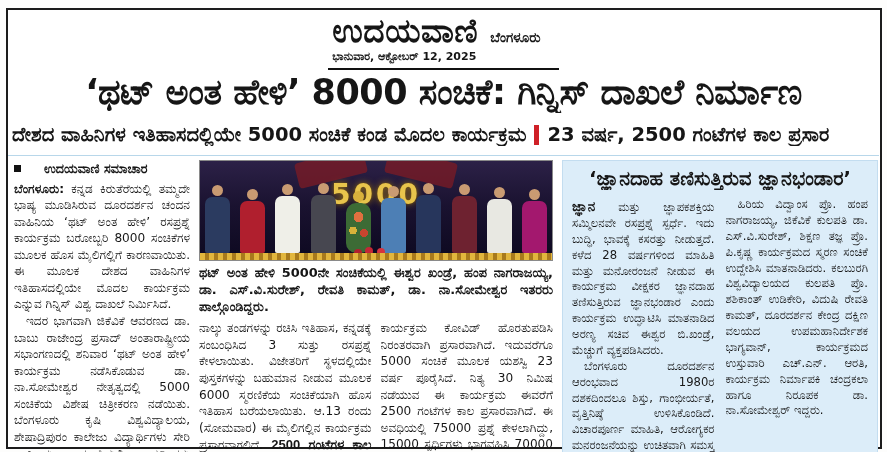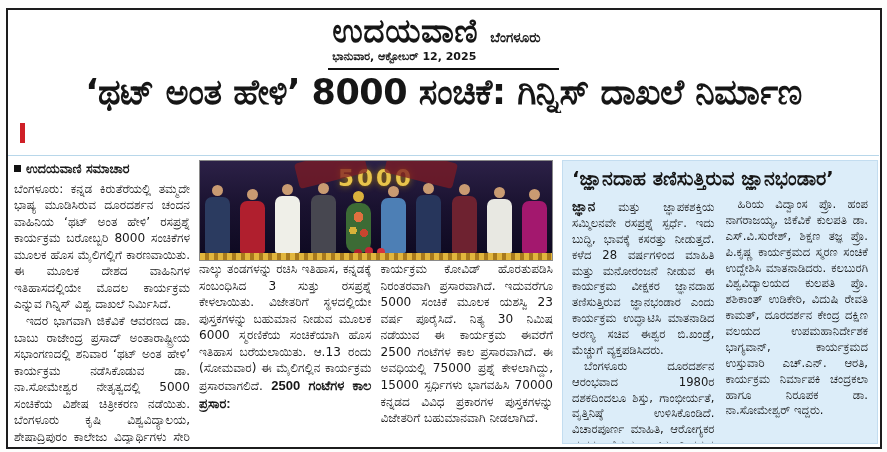--- a/index.html
+++ b/index.html
@@ -20,30 +20,30 @@
             font-size:35px;font-weight:bold;letter-spacing:-0.5px;white-space:nowrap;overflow:hidden;}
   .subhead{position:absolute;top:123px;left:12px;width:863px;display:flex;align-items:center;
            font-size:19.5px;font-weight:bold;white-space:nowrap;overflow:hidden;}
   .subhead-divider{display:inline-block;width:5px;height:20px;background:#cf2027;margin:0 8px;flex:0 0 auto;}
   .blue-rule{position:absolute;top:155px;left:8px;width:871px;height:1px;background:#b8d7ea;}
 
   
   .content{position:absolute;top:160px;left:14px;width:864px;height:284px;
            display:grid;grid-template-columns:176px 354px 1fr;column-gap:9px;}
   .bodytext{font-size:12.1px;line-height:1.37;text-align:justify;overflow:hidden;}
-  .byline{font-size:12.8px;font-weight:bold;margin:0 0 3px 0;display:flex;align-items:center;gap:5px;}
+  .byline{font-size:12.8px;font-weight:bold;margin:0 0 3px 0;display:flex;align-items:center;gap:23px;}
   .byline-square{width:7px;height:7px;background:#111;display:inline-block;flex:0 0 auto;}
   .para2{text-indent:12px;}
-  .lead-bold{font-weight:normal;}
+  .lead-bold{font-weight:bold;}
 
   
   .photo{position:relative;height:99px;border:1px solid #8a8a8a;overflow:hidden;
          background:linear-gradient(180deg,#2c2147 0%,#1a1230 45%,#0d0920 100%);}
-  .photo-badge{position:absolute;top:4px;left:50%;transform:translateX(-50%);
-               color:#e8c44c;font-size:23px;font-weight:bold;letter-spacing:3px;
+  .photo-badge{position:absolute;top:17px;left:50%;transform:translateX(-50%);
+               color:#e8c44c;font-size:28px;font-weight:bold;letter-spacing:3px;
                text-shadow:0 0 7px #9a7417,0 0 2px #5c430b;}
   .ribbon{position:absolute;top:-6px;width:70px;height:26px;background:#7e1b24;opacity:.75;border-radius:4px;}
   .ribbon.left{left:96px;transform:rotate(-14deg);}
   .ribbon.right{right:96px;transform:rotate(14deg);}
   .photo-people{position:absolute;left:5px;right:5px;bottom:7px;display:flex;
                 justify-content:space-between;align-items:flex-end;}
   .fig{display:flex;flex-direction:column;align-items:center;}
   .fig-head{width:11px;height:11px;border-radius:50%;background:#c99b72;margin-bottom:1px;}
   .fig-body{width:25px;background:var(--c,#333);border-radius:7px 7px 2px 2px;height:var(--h,52px);}
   .fig.bouquet .fig-head{background:#d9b13c;}
@@ -54,21 +54,21 @@
            background:repeating-linear-gradient(90deg,#e2b63d 0 5px,#a87a1c 5px 9px);}
   .flowers{position:absolute;bottom:5px;left:47%;width:8px;height:8px;border-radius:50%;background:#c42736;
            box-shadow:12px 1px 0 #d4333f,-11px 2px 0 #b01f2e;}
   .caption{font-size:12.9px;font-weight:bold;line-height:1.3;margin:4px 0 5px 0;text-align:justify;}
   .midcols{display:flex;gap:9px;}
   .midcols .bodytext{flex:1;}
   .runin-bold{font-weight:bold;font-family:"Liberation Sans","DejaVu Sans",sans-serif;font-size:13px;}
 
   
   .sidebar{background:#dcedf9;border:1px solid #c3ddf0;padding:5px 9px 6px 9px;overflow:hidden;}
-  .sidebar-heading{font-size:19.5px;font-weight:bold;margin:1px 0 7px 0;white-space:nowrap;overflow:hidden;}
+  .sidebar-heading{font-size:19.5px;font-weight:bold;text-align:center;margin:1px 0 7px 0;white-space:nowrap;overflow:hidden;}
   .sidebar-cols{display:flex;gap:11px;}
   .sidebar .bodytext{font-size:11.6px;line-height:1.37;flex:1;}
   .dropword{font-weight:bold;font-size:13.5px;}
 </style>
 </head>
 <body>
 
 <div class="page">
   <div class="frame"></div>
 
@@ -78,21 +78,23 @@
         <span class="mast-title">ಉದಯವಾಣಿ</span>
         <span class="mast-edition">ಬೆಂಗಳೂರು</span>
       </div>
       <div class="mast-date">ಭಾನುವಾರ, ಆಕ್ಟೋಬರ್ 12, 2025</div>
     </div>
   </div>
 
   <div class="headline">‘ಥಟ್ ಅಂತ ಹೇಳಿ’ 8000 ಸಂಚಿಕೆ: ಗಿನ್ನಿಸ್ ದಾಖಲೆ ನಿರ್ಮಾಣ</div>
 
   <div class="subhead">
+    <span>ದೇಶದ ವಾಹಿನಿಗಳ ಇತಿಹಾಸದಲ್ಲಿಯೇ 5000 ಸಂಚಿಕೆ ಕಂಡ ಮೊದಲ ಕಾರ್ಯಕ್ರಮ</span>
     <span class="subhead-divider"></span>
+    <span>23 ವರ್ಷ, 2500 ಗಂಟೆಗಳ ಕಾಲ ಪ್ರಸಾರ</span>
   </div>
 
   <div class="blue-rule"></div>
 
   <div class="content">
 
     <div class="bodytext">
       <div class="byline">
         <span class="byline-square"></span>
         <span>ಉದಯವಾಣಿ ಸಮಾಚಾರ</span>
@@ -144,20 +146,21 @@
               <div class="fig-body" style="--h: 54px;"></div>
             </div>
             <div class="fig" style="--c: #a3186e;">
               <div class="fig-head"></div>
               <div class="fig-body" style="--h: 52px;"></div>
             </div>
           </div>
         <div class="flowers"></div>
         <div class="garland"></div>
       </div>
+      <div class="caption">ಥಟ್ ಅಂತ ಹೇಳಿ 5000ನೇ ಸಂಚಿಕೆಯಲ್ಲಿ ಈಶ್ವರ ಖಂಡ್ರೆ, ಹಂಪ ನಾಗರಾಜಯ್ಯ, ಡಾ. ಎಸ್.ವಿ.ಸುರೇಶ್, ರೇವತಿ ಕಾಮತ್, ಡಾ. ನಾ.ಸೋಮೇಶ್ವರ ಇತರರು ಪಾಲ್ಗೊಂಡಿದ್ದರು.</div>
       <div class="midcols">
         <div class="bodytext">
           <span>ನಾಲ್ಕು ತಂಡಗಳನ್ನು ರಚಿಸಿ ಇತಿಹಾಸ, ಕನ್ನಡಕ್ಕೆ ಸಂಬಂಧಿಸಿದ 3 ಸುತ್ತು ರಸಪ್ರಶ್ನೆ ಕೇಳಲಾಯಿತು. ವಿಜೇತರಿಗೆ ಸ್ಥಳದಲ್ಲಿಯೇ ಪುಸ್ತಕಗಳನ್ನು ಬಹುಮಾನ ನೀಡುವ ಮೂಲಕ 6000 ಸ್ಮರಣಿಕೆಯ ಸಂಚಿಕೆಯಾಗಿ ಹೊಸ ಇತಿಹಾಸ ಬರೆಯಲಾಯಿತು. ಆ.13 ರಂದು (ಸೋಮವಾರ) ಈ ಮೈಲಿಗಲ್ಲಿನ ಕಾರ್ಯಕ್ರಮ ಪ್ರಸಾರವಾಗಲಿದೆ.</span>
           <span class="runin-bold">2500 ಗಂಟೆಗಳ ಕಾಲ ಪ್ರಸಾರ:</span>
         </div>
         <div class="bodytext">
           <span>ಕಾರ್ಯಕ್ರಮ ಕೋವಿಡ್ ಹೊರತುಪಡಿಸಿ ನಿರಂತರವಾಗಿ ಪ್ರಸಾರವಾಗಿದೆ. ಇದುವರೆಗೂ 5000 ಸಂಚಿಕೆ ಮೂಲಕ ಯಶಸ್ವಿ 23 ವರ್ಷ ಪೂರೈಸಿದೆ. ನಿತ್ಯ 30 ನಿಮಿಷ ನಡೆಯುವ ಈ ಕಾರ್ಯಕ್ರಮ ಈವರೆಗೆ 2500 ಗಂಟೆಗಳ ಕಾಲ ಪ್ರಸಾರವಾಗಿದೆ. ಈ ಅವಧಿಯಲ್ಲಿ 75000 ಪ್ರಶ್ನೆ ಕೇಳಲಾಗಿದ್ದು, 15000 ಸ್ಪರ್ಧಿಗಳು ಭಾಗವಹಿಸಿ 70000 ಕನ್ನಡದ ವಿವಿಧ ಪ್ರಕಾರಗಳ ಪುಸ್ತಕಗಳನ್ನು ವಿಜೇತರಿಗೆ ಬಹುಮಾನವಾಗಿ ನೀಡಲಾಗಿದೆ.</span>
         </div>
       </div>
     </div>

